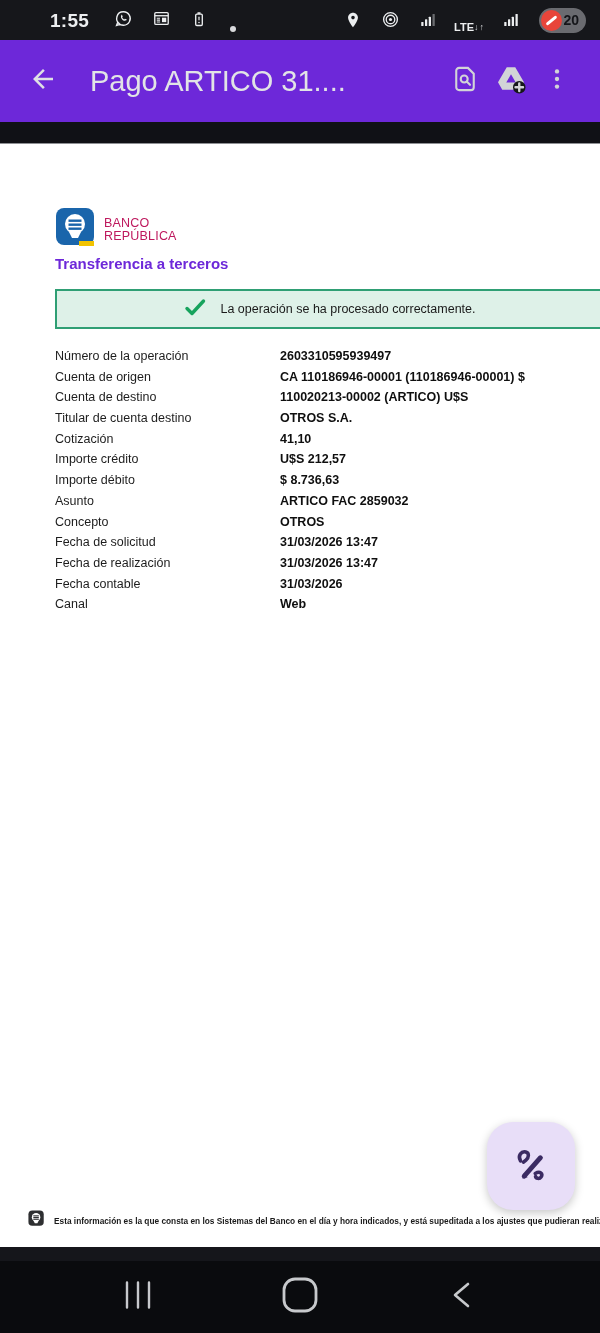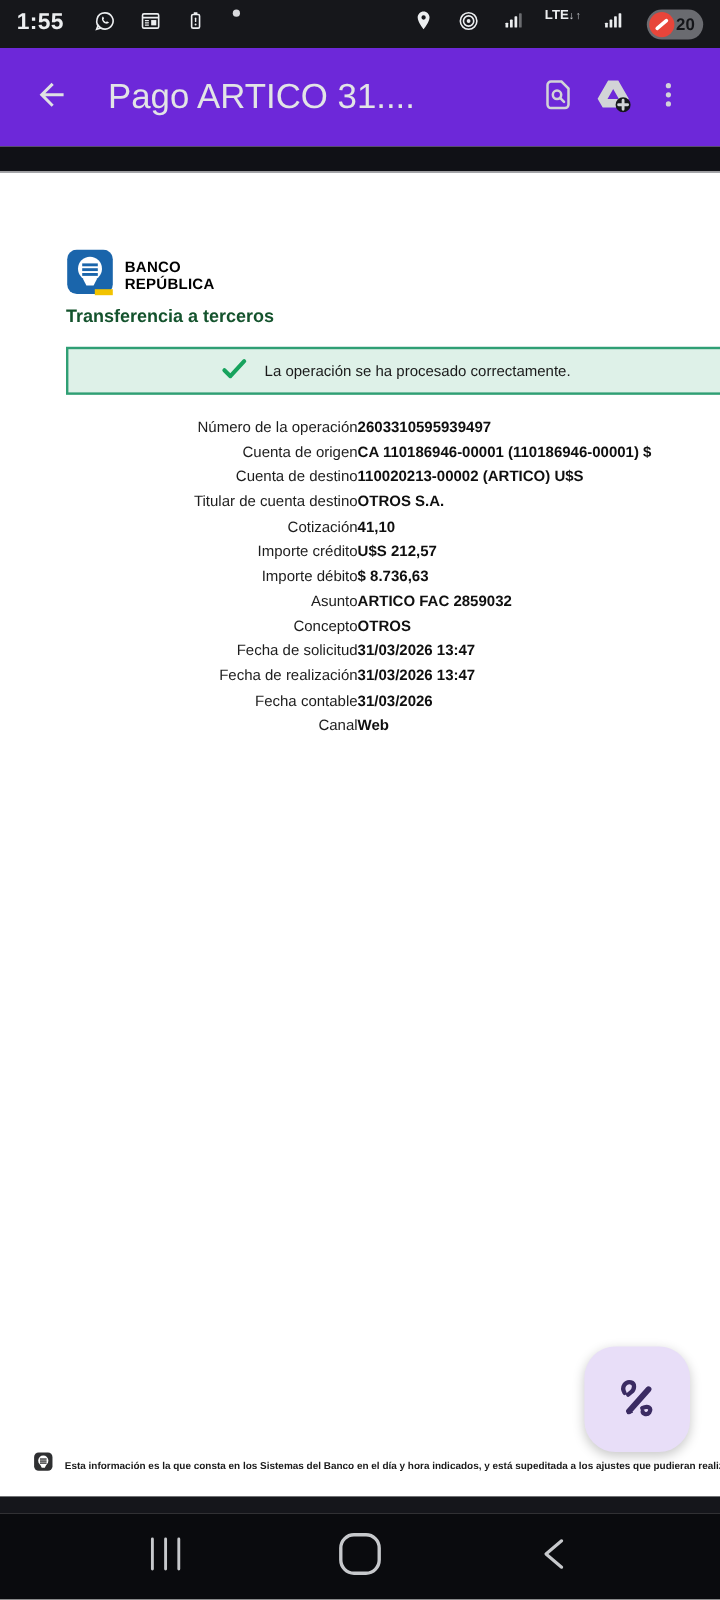--- a/index.html
+++ b/index.html
@@ -2,21 +2,21 @@
 <html><head>
 <meta charset="utf-8">
 <style>
   * { margin:0; padding:0; box-sizing:border-box; }
   body { background:#000; font-family:"Liberation Sans", sans-serif; }
   .screen { position:relative; width:600px; height:1333px; margin:0 auto; background:#fff; overflow:hidden; }
 
   
   .statusbar { position:absolute; top:0; left:0; width:600px; height:40px; background:#16171b;
     display:flex; align-items:center; justify-content:space-between; padding:0 14px; color:#eceef0; }
-  .sb-left, .sb-right { display:flex; align-items:flex-start; gap:19px; }
+  .sb-left, .sb-right { display:flex; align-items:flex-end; gap:19px;margin-left:36px; }
   .sb-time { font-size:19px; font-weight:bold; letter-spacing:.3px; margin-right:6px; }
   .sb-dot { width:6px; height:6px; border-radius:50%; background:#d9dadd; margin-left:3px; }
   .lte-block { display:flex; flex-direction:row; align-items:center; line-height:1; margin:0 -2px; }
   .lte-label { font-size:11px; font-weight:bold; }
   .lte-arrows { font-size:9px; letter-spacing:1px; margin-top:1px; color:#cfd1d4; }
   .battery-pill { position:relative; width:47px; height:25px; border-radius:13px; background:#6a6b70;
     display:flex; align-items:center; justify-content:flex-end; padding-right:7px; }
   .battery-pill .pct { font-size:14px; font-weight:bold; color:#141519; }
   .battery-pill .low { position:absolute; left:2px; top:2px; width:21px; height:21px; border-radius:50%; background:#e8453a; }
   .battery-pill .low::after { content:""; position:absolute; left:4px; top:9px; width:13px; height:3px;
@@ -27,28 +27,28 @@
     display:flex; align-items:center; padding:0 20px; }
   .appbar .title { flex:1; margin-left:24px; font-size:29px; color:#e2e4e6; white-space:nowrap; overflow:hidden; }
   .appbar .icon-btn { width:46px; height:46px; display:flex; align-items:center; justify-content:center; }
   .viewer-strip { position:absolute; top:122px; left:0; width:600px; height:21px; background:#101116; }
 
   
   .page { position:absolute; top:143px; left:0; width:600px; height:1104px; background:#fff;
     border-top:1px solid #8e9094; overflow:hidden; }
   .brand-row { position:absolute; left:55px; top:64px; display:flex; align-items:center; gap:7px; }
   .brand-logo { width:42px; height:40px; }
-  .brand-name { font-size:12.5px; font-weight:bold; color:#000000; line-height:13.5px; letter-spacing:.2px; }
-  .doc-heading { position:absolute; left:55px; top:111px; font-size:15px; font-weight:bold; color:#14532d; }
+  .brand-name { font-size:12.5px; font-weight:normal; color:#be185d; line-height:13.5px; letter-spacing:.2px; }
+  .doc-heading { position:absolute; left:55px; top:111px; font-size:15px; font-weight:bold; color:#6d28d9; }
 
   .banner { position:absolute; left:55px; right:-3px; top:145px; height:40px;
     background:#def1e8; border:2px solid #2f9f74; display:flex; align-items:center; justify-content:center; gap:12px; }
   .banner .msg { font-size:12.5px; color:#1a1a1a; }
 
-  .kv-table { position:absolute; left:73px; top:205px; right:6px;text-align:right; }
+  .kv-table { position:absolute; left:55px; top:205px; right:6px; }
   .kv-row { display:flex; height:20.7px; align-items:flex-start; }
   .kv-label { width:225px; font-size:12.5px; color:#1d1d1d; }
   .kv-value { font-size:12.5px; font-weight:bold; color:#0f0f0f; white-space:nowrap; }
 
   .footnote { position:absolute; left:28px; top:1066px; right:0; display:flex; align-items:center; gap:9px; overflow:hidden; }
   .footnote .txt { font-size:8.3px; font-weight:bold; color:#1a1a1a; white-space:nowrap; }
 
   
   .fab { position:absolute; left:487px; top:1122px; width:88px; height:88px; border-radius:26px;
     background:#e8def8; display:flex; align-items:center; justify-content:center;

